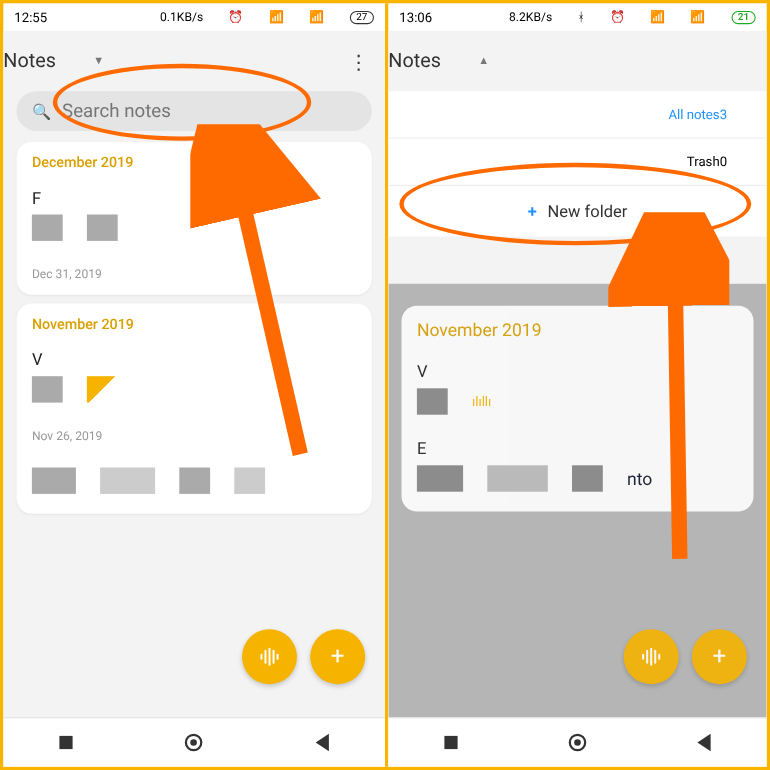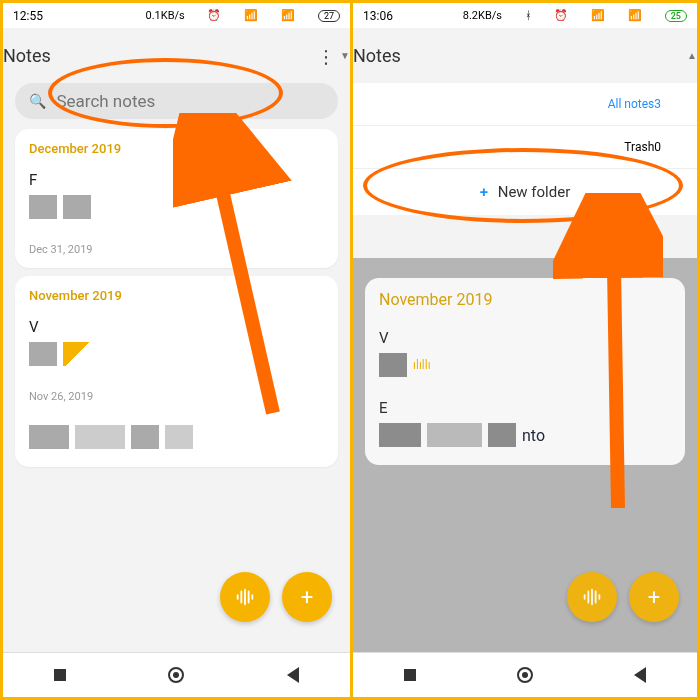--- a/index.html
+++ b/index.html
@@ -8,32 +8,32 @@
   .phone { width: 50%; height: 100%; display: flex; flex-direction: column; position: relative; overflow: hidden; }
   .phone + .phone { border-left: 3px solid #f9b400; }
   .statusbar { display: flex; align-items: center; justify-content: space-between; padding: 3px 10px; font-size: 12px; height: 25px; }
   .statusbar .right { display: flex; align-items: center; gap: 20px; font-size: 11px; }
   .iconrow span { margin-left: 3px; }
   .batt { border: 1px solid #333; border-radius: 7px; padding: 0 5px; font-size: 9px; }
   .batt.green { border-color: #2a2; color: #2a2; font-weight:600; }
   .content { flex: 1; position: relative; overflow: hidden; }
   .bgA { background: #f3f3f3; }
   .bgB { background: #f3f3f3; }
-  .titlebar { display: flex; align-items: center; justify-content: space-between; height: 55px; position: relative; }
+  .titlebar { display: flex; align-items: center; justify-content: flex-start; height: 55px; position: relative; gap: 29px; }
   .titlebar .title { font-size: 18px; color: #333; font-weight: 400; }
   .titlebar .arrow { font-size: 10px; margin-left: 5px; color: #777; }
   .moreicon { position: absolute; right: 15px; top: 18px; font-size: 18px; color: #333; }
   .searchbar { margin: 0 12px 10px; background: #e4e4e4; border-radius: 20px; display: flex; align-items: center; padding: 8px 14px; gap: 10px; }
   .searchbar .sicon { color: #888; font-size: 14px; }
   .searchbar input { border: none; background: transparent; outline: none; font-size: 17px; color: #888; width: 100%; }
   .card { background: #fff; border-radius: 14px; margin: 8px 12px; box-shadow: 0 1px 2px rgba(0,0,0,0.05); padding: 12px 14px; }
   .card .mhead { color: #d9a000; font-size: 13px; font-weight: 500; margin-bottom: 15px; }
   .noteitem { margin-top: 5px; }
   .noteitem .ntitle { font-size: 15px; color: #222; margin-bottom: 5px; }
-  .thumbs { display: flex; gap: 6px; margin: 6px 0; }
+  .thumbs { display: flex; gap: 22px; margin: 6px 0; }
   .thumb { width: 28px; height: 24px; background: #aaa; }
   .thumb.y { background: linear-gradient(135deg, #f6b300 50%, #fff 50%); }
   .ndate { font-size: 11px; color: #999; margin-top: 24px; }
   .fab { position: absolute; width: 50px; height: 50px; border-radius: 50%; display: flex; align-items: center; justify-content: center; background: #f6b300; color: #fff; font-size: 22px; box-shadow: 0 2px 5px rgba(0,0,0,.2); }
   .fab.plus { right: 18px; bottom: 30px; }
   .fab.audio { right: 80px; bottom: 30px; }
   .navbar { height: 45px; background: #fff; display: flex; align-items: center; justify-content: space-around; font-size: 16px; border-top: 1px solid #ddd; }
   .navbar .sq { width: 12px; height: 12px; background: #333; }
   .navbar .circ { width: 16px; height: 16px; border: 2px solid #333; border-radius: 50%; position: relative; }
   .navbar .circ::after { content:""; position:absolute; inset:3px; background:#333; border-radius:50%; }
@@ -134,21 +134,21 @@
 
   <div class="phone">
     <div class="statusbar">
       <span>13:06</span>
       <div class="right iconrow">
         <span>8.2KB/s</span>
         <span>ᚼ</span>
         <span>⏰</span>
         <span>📶</span>
         <span>📶</span>
-        <span class="batt green">25</span>
+        <span class="batt green">21</span>
       </div>
     </div>
     <div class="content bgB">
       <div class="innerB">
         <div class="titlebar">
           <span class="title">Notes</span>
           <span class="arrow">▲</span>
         </div>
         <div class="dropdown">
           <div class="drow blue">

